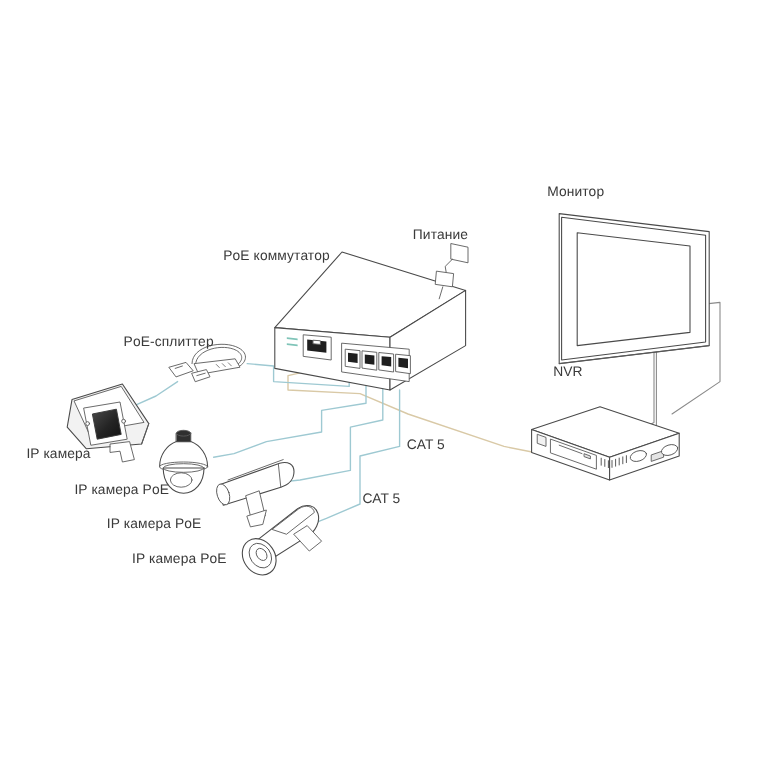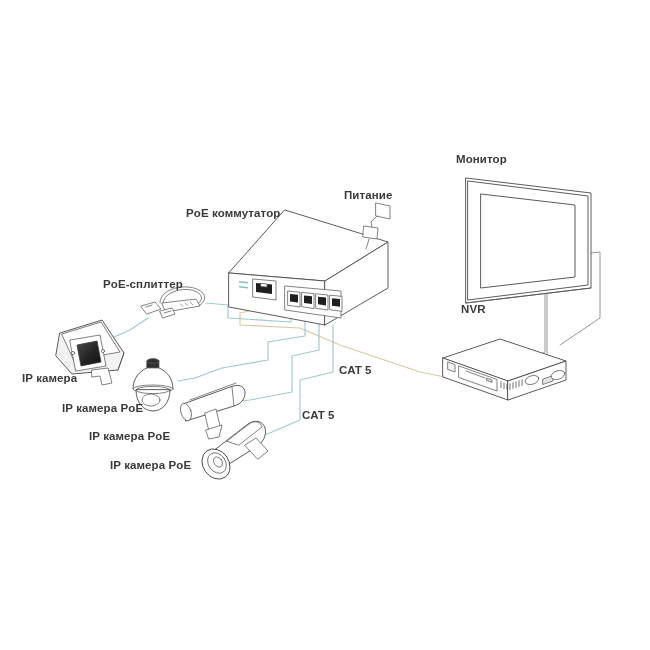--- a/index.html
+++ b/index.html
@@ -12,21 +12,20 @@
     width: 650px;
     height: 650px;
     font-family: "Liberation Sans", sans-serif;
     overflow: hidden;
   }
   #diagram-root {
     position: relative;
     width: 650px;
     height: 650px;
     background: #ffffff;
-    font-weight: bold;
   }
   svg#scene {
     position: absolute;
     top: 0;
     left: 0;
     width: 650px;
     height: 650px;
   }
   .lbl {
     fill: #3a3a3a;

